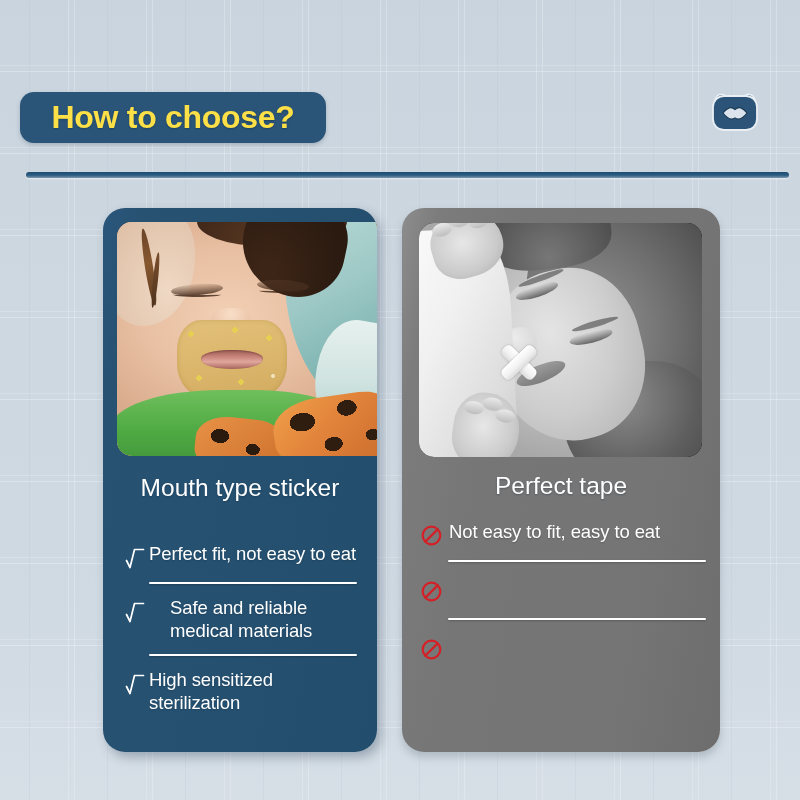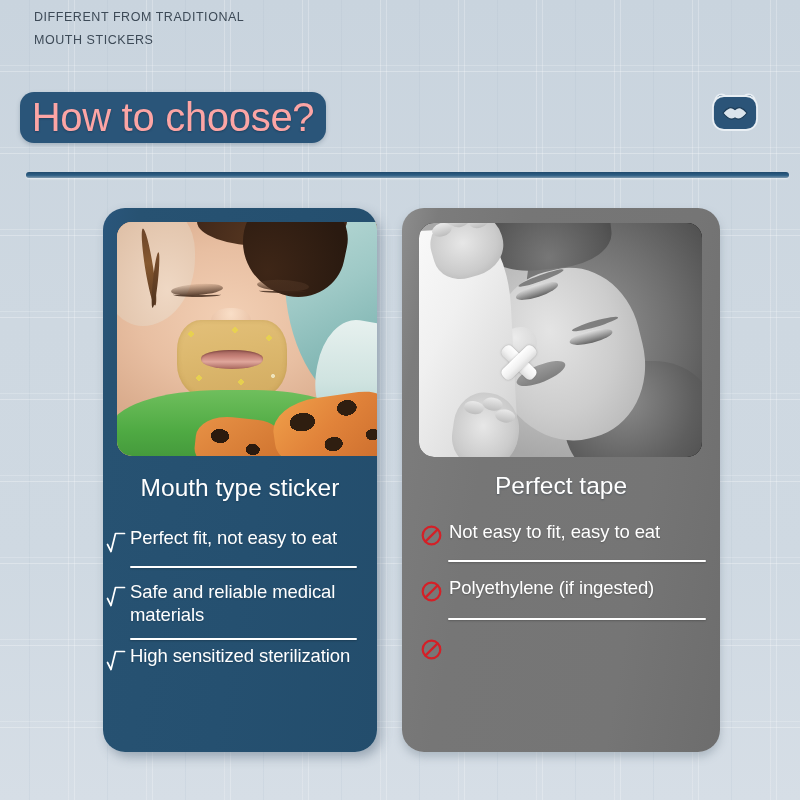--- a/index.html
+++ b/index.html
@@ -65,23 +65,23 @@
     width: 306px;
     height: 51px;
     background: #2a5579;
     border-radius: 14px;
     box-shadow: 0 2px 4px rgba(70,90,110,0.30);
     display: flex;
     align-items: center;
     justify-content: center;
   }
   #title-pill .txt {
-    color: #fca5a5;
-    font-size: 40px;
-    font-weight: normal;
+    color: #fde047;
+    font-size: 32px;
+    font-weight: bold;
     letter-spacing: -0.3px;
     text-shadow: 0 1px 2px rgba(10,30,50,0.35);
   }
 
   
   #corner-logo {
     position: absolute;
     right: 40px;
     top: 92px;
     width: 50px;
@@ -447,21 +447,21 @@
     text-shadow: 0 1px 2px rgba(20,40,60,0.35);
   }
   #card-sticker .card-title { top: 266px; }
   #card-tape   .card-title { top: 264px; }
 
   .feature-list {
     position: absolute;
     left: 0; right: 0;
     list-style: none;
   }
-  #card-sticker .feature-list { top: 318px; padding: 0 16px 0 3px; }
+  #card-sticker .feature-list { top: 334px; padding: 0 16px 0 22px; }
   #card-tape   .feature-list { top: 312px; padding: 0 14px 0 18px; }
 
   .feature {
     position: relative;
     display: flex;
     align-items: flex-start;
     color: #ffffff;
     min-height: 42px;
   }
   .feature .mark {
@@ -489,35 +489,31 @@
     height: 2.5px;
     background: #ffffff;
     border-radius: 2px;
     box-shadow: 0 1px 2px rgba(0,0,0,0.22);
   }
   #card-tape .feature .rule { left: 28px; right: 0; }
   .feature:last-child .rule { display: none; }
 
   
   #card-sticker .feature.r0 { padding-bottom: 14px; margin-bottom: 12px; }
-  #card-sticker .feature.r1 { padding-bottom: 14px; margin-bottom: 4px; }
+  #card-sticker .feature.r1 { padding-bottom: 14px; margin-bottom: 12px; gap: 21px; }
   #card-tape   .feature.r0 { padding-bottom: 8px; margin-bottom: 14px; }
   #card-tape   .feature.r1 { padding-bottom: 16px; margin-bottom: 14px; }
 </style>
 </head>
 <body>
 
 <div id="page">
 
   <div id="grid-overlay"></div>
 
-  <div id="eyebrow">
-    <div>DIFFERENT FROM TRADITIONAL</div>
-    <div>MOUTH STICKERS</div>
-  </div>
 
   <div id="title-pill">
     <span class="txt">How to choose?</span>
   </div>
 
   <div id="corner-logo">
     <svg viewBox="0 0 50 42" width="50" height="42">
       <g>
         <circle cx="11.5" cy="8.5" r="6.2" fill="#2b5478" stroke="#e9eff4" stroke-width="1.6"></circle>
         <circle cx="38.5" cy="8.5" r="6.2" fill="#2b5478" stroke="#e9eff4" stroke-width="1.6"></circle>
@@ -576,21 +572,20 @@
           <span class="label">Not easy to fit, easy to eat</span>
           <span class="rule"></span>
         </li>
         <li class="feature r1">
           <span class="mark">
             <svg viewBox="0 0 24 24" width="23" height="23">
               <circle cx="12" cy="12" r="9.2" fill="none" stroke="#d42027" stroke-width="2.3"></circle>
               <line x1="5.6" y1="18.4" x2="18.4" y2="5.6" stroke="#d42027" stroke-width="2.3"></line>
             </svg>
           </span>
-          <span class="label">Polyethylene (if ingested)</span>
           <span class="rule"></span>
         </li>
         <li class="feature r2">
           <span class="mark">
             <svg viewBox="0 0 24 24" width="23" height="23">
               <circle cx="12" cy="12" r="9.2" fill="none" stroke="#d42027" stroke-width="2.3"></circle>
               <line x1="5.6" y1="18.4" x2="18.4" y2="5.6" stroke="#d42027" stroke-width="2.3"></line>
             </svg>
           </span>
 

